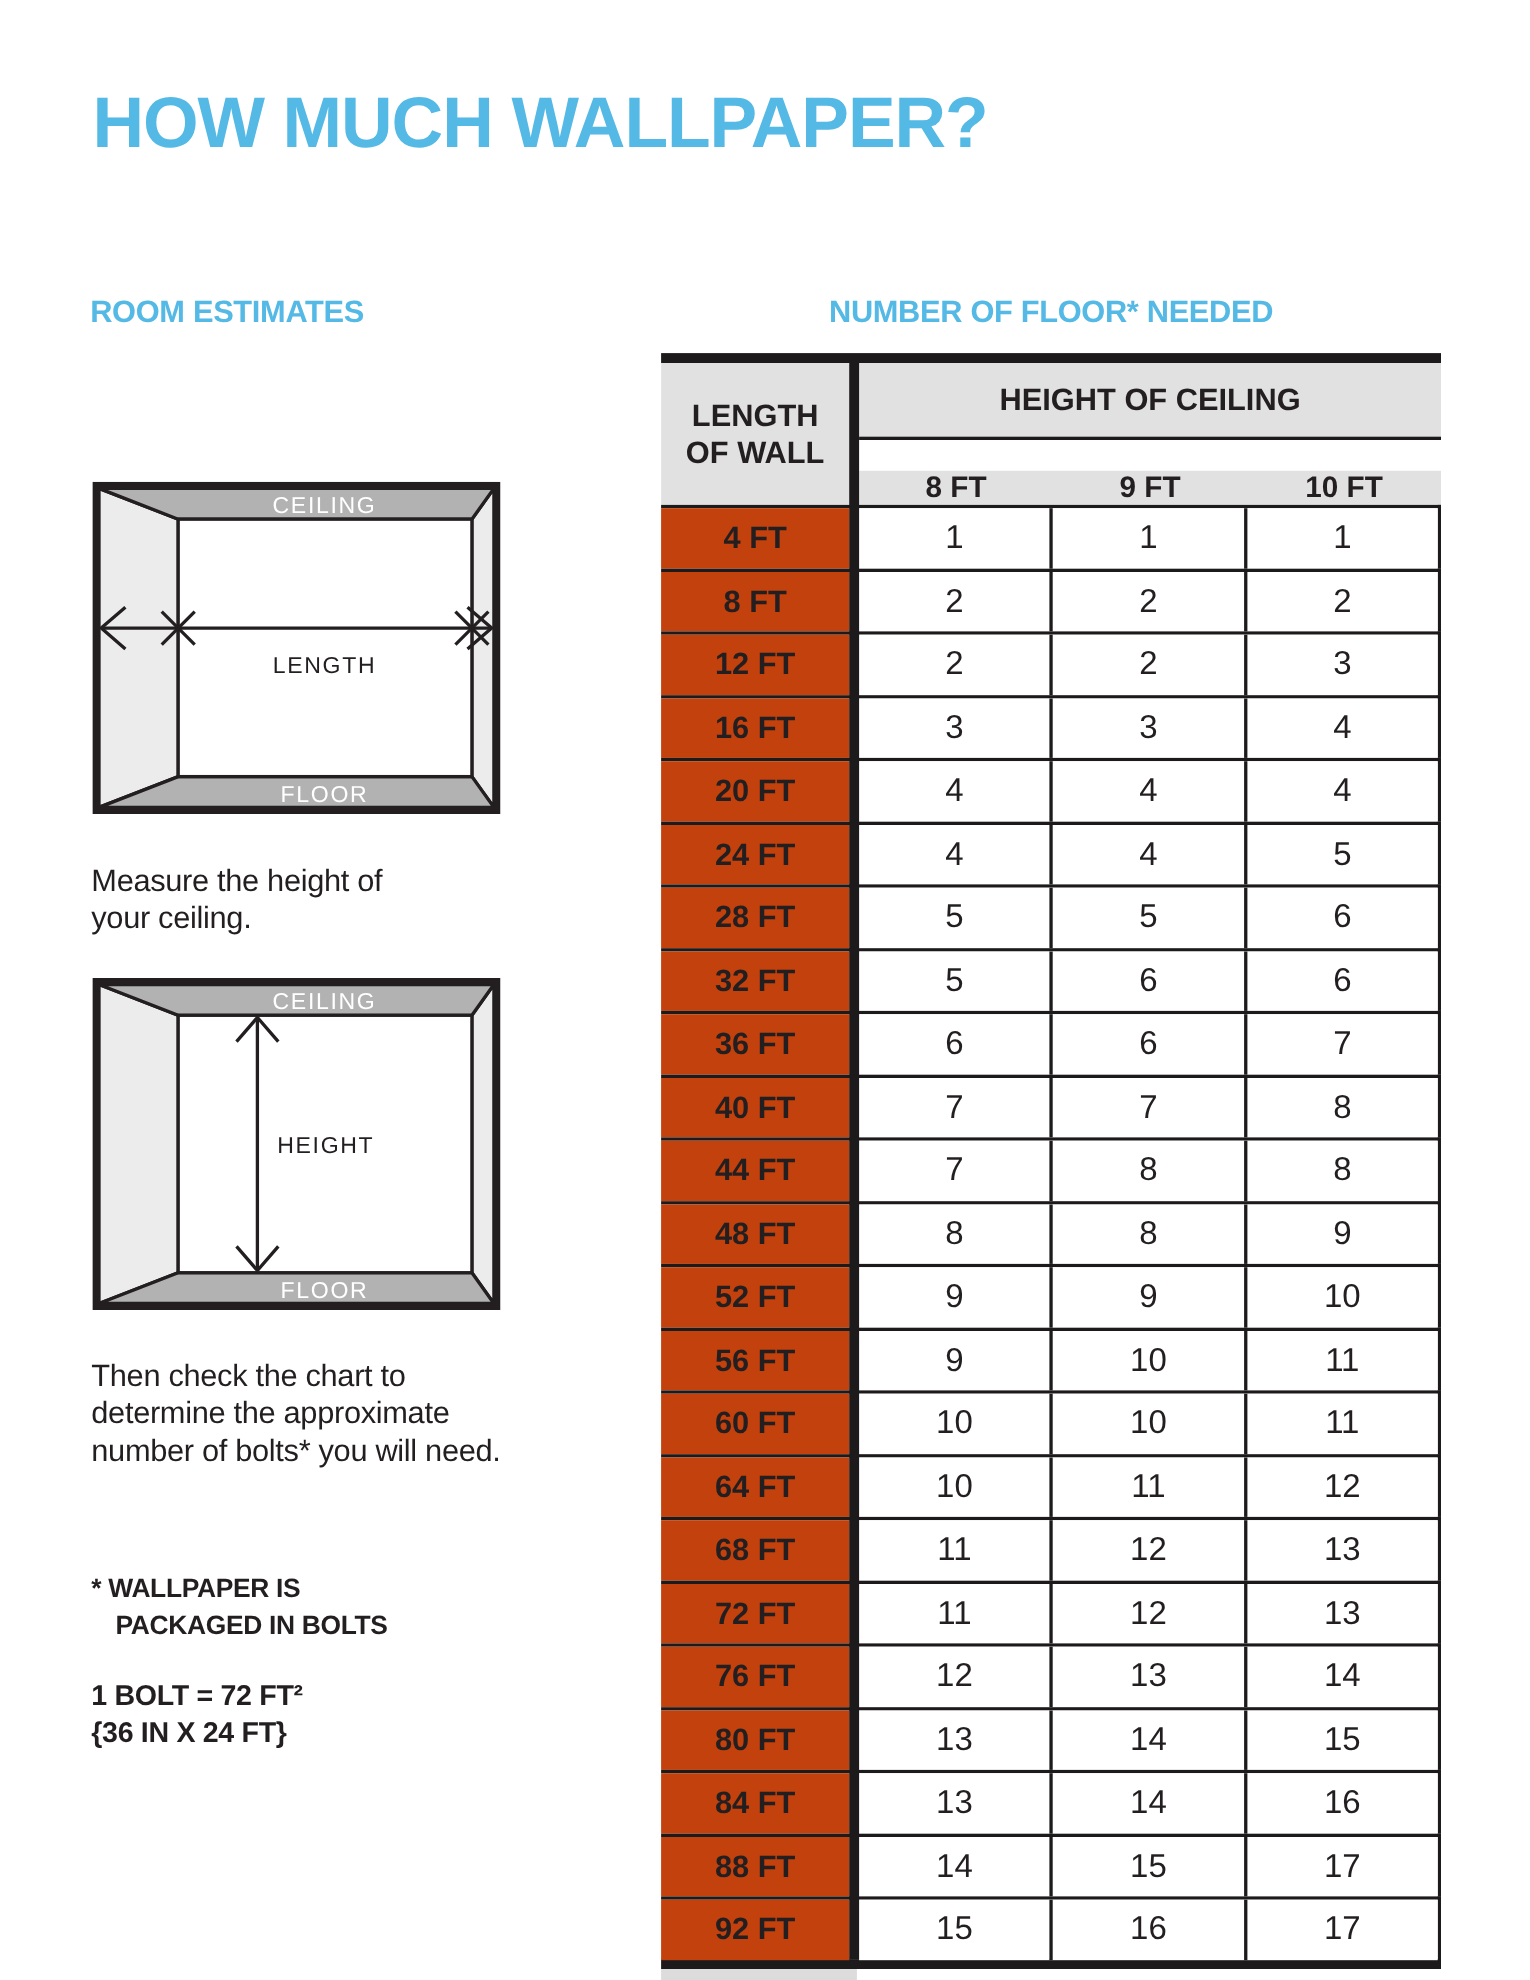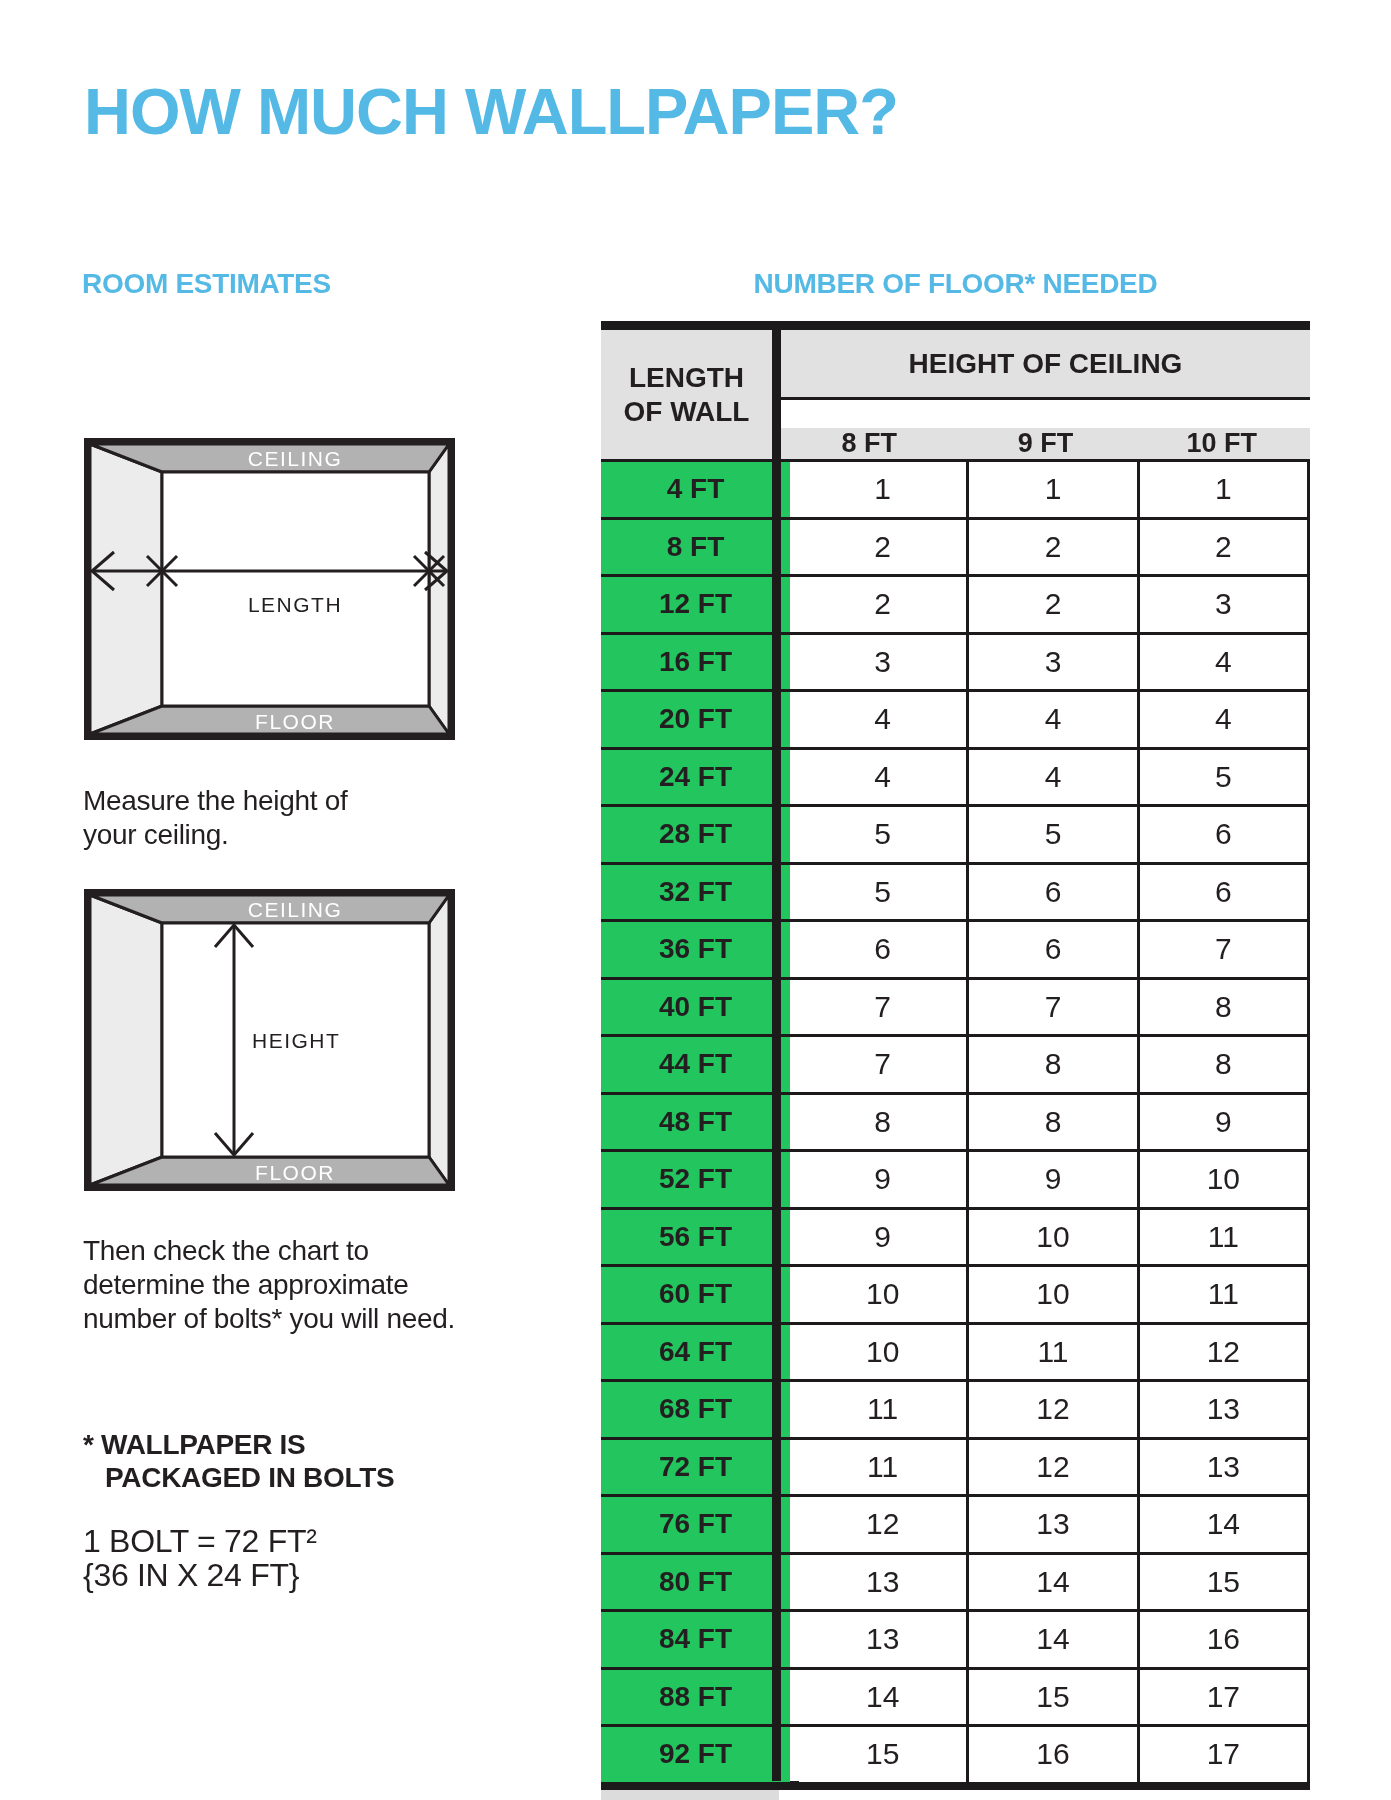--- a/index.html
+++ b/index.html
@@ -14,24 +14,24 @@
   .section-heading{
     font-size:28px;font-weight:bold;color:#54b9e5;letter-spacing:-0.3px;white-space:nowrap;
   }
   .room-heading{left:82px;top:268px;}
   .table-heading{left:601px;top:268px;width:709px;text-align:center;}
   .para{font-size:28px;line-height:34px;letter-spacing:-0.3px;color:#231f20;}
   .para div{white-space:nowrap;}
   .step1{left:83px;top:327px;}
   .step2{left:83px;top:784px;}
   .step3{left:83px;top:1234px;}
-  .footnote{left:83px;top:1428px;font-size:28px;font-weight:bold;line-height:33px;letter-spacing:-0.3px;}
+  .footnote{left:83px;top:1428px;font-size:24px;font-weight:bold;line-height:33px;letter-spacing:-0.3px;}
   .footnote .hang{padding-left:22px;text-indent:-22px;white-space:nowrap;}
   .footnote .indent{padding-left:22px;white-space:nowrap;}
-  .boltinfo{left:83px;top:1524px;font-size:32px;font-weight:normal;line-height:34px;letter-spacing:-0.3px;}
+  .boltinfo{left:83px;top:1524px;font-size:26px;font-weight:bold;line-height:34px;letter-spacing:-0.3px;}
   .boltinfo div{white-space:nowrap;}
   .diagram{left:84px;width:371px;height:302px;}
   .diagram1{top:438px;}
   .diagram2{top:889px;}
 
   
   .bolts-table{
     left:601px;top:321px;width:709px;height:1469px;box-sizing:border-box;
     border-top:9px solid #1d1a1b;border-bottom:9px solid #1d1a1b;
     display:flex;flex-direction:column;
@@ -50,21 +50,21 @@
     display:flex;align-items:center;justify-content:center;font-size:28px;font-weight:bold;
   }
   .th-cols{flex:1;display:flex;background:#e1e1e1;}
   .th-col{flex:1;display:flex;align-items:center;justify-content:center;font-size:27px;font-weight:bold;}
   .tbody{flex:1;display:flex;flex-direction:column;}
   .trow{
     display:flex;height:57.5px;box-sizing:border-box;flex:none;
     border-top:3px solid #1d1a1b;border-right:3px solid #1d1a1b;
   }
   .td-label{
-    width:189px;flex:none;margin-right:9px;background:#22c55e;
+    width:171px;flex:none;margin-right:9px;background:#c2410c;
     display:flex;align-items:center;justify-content:center;font-size:28px;font-weight:bold;
   }
   .td{
     flex:1;background:#ffffff;display:flex;align-items:center;justify-content:center;
     font-size:30px;box-sizing:border-box;
   }
   .td + .td{border-left:3px solid #1d1a1b;}
   .table-tail{left:601px;top:1790px;width:178px;height:10px;background:#dcdcdc;}
 
   svg text{font-family:"Liberation Sans", sans-serif;}

